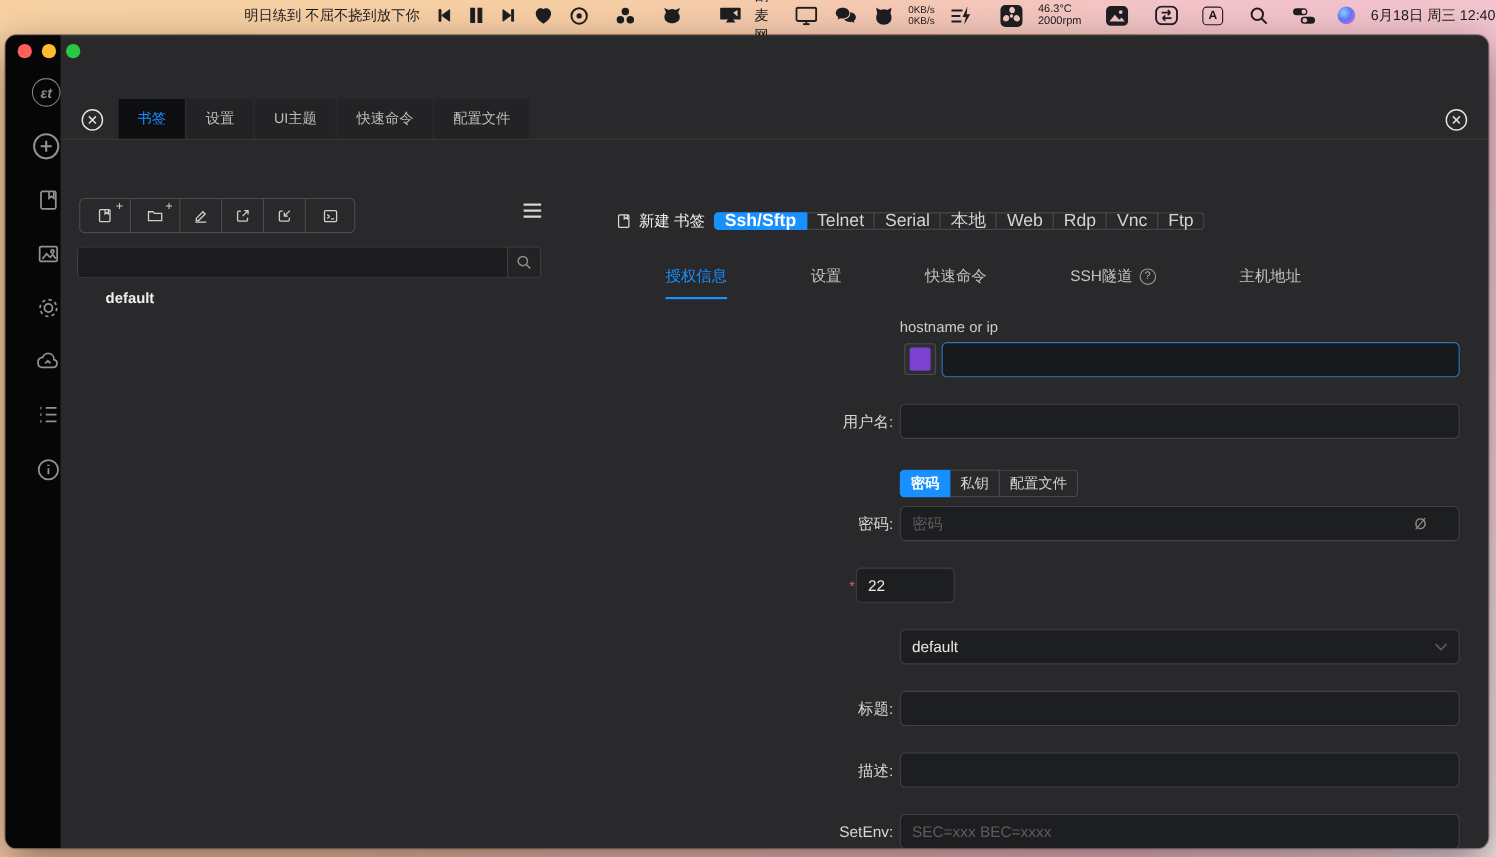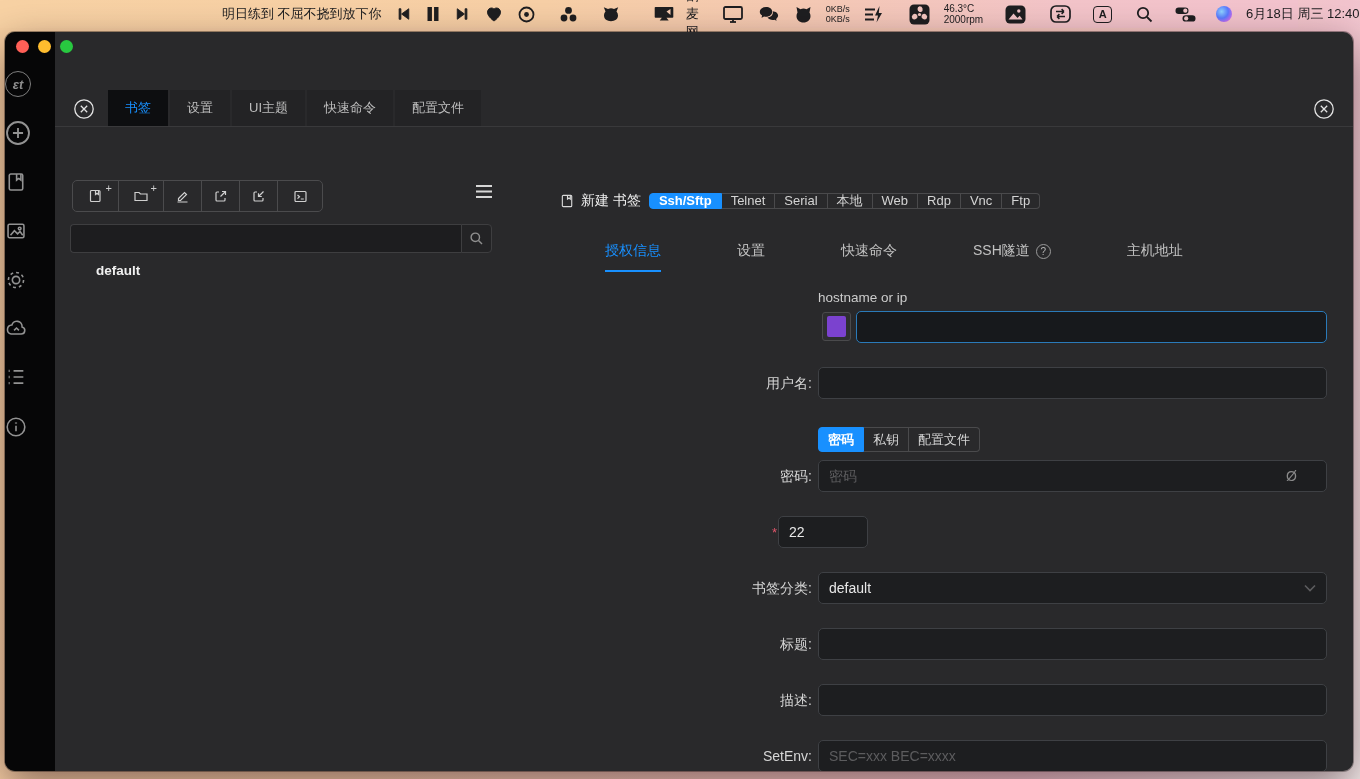--- a/index.html
+++ b/index.html
@@ -31,21 +31,21 @@
   .window{
     position:absolute; left:5px; top:32px; width:1348px; height:739px;
     background:#29292b; border-radius:10px; overflow:hidden;
     box-shadow:0 14px 40px rgba(30,8,14,.5), 0 0 0 1px rgba(0,0,0,.35);
   }
   .sidebar{ position:absolute; left:0; top:0; bottom:0; width:50px; background:#060607; }
   .traffic{ position:absolute; top:8px; left:11px; display:flex; gap:9px; z-index:5; }
   .dot{ width:13px; height:13px; border-radius:50%; }
   .dot.r{ background:#ff5f57; } .dot.y{ background:#febc2e; } .dot.g{ background:#28c840; }
 
-  .side-ic{ position:absolute; left:0; width:50px; display:flex; justify-content:flex-start; color:#929292; }
+  .side-ic{ position:absolute; left:0; width:50px; display:flex; justify-content:flex-end; color:#929292; }
   .side-ic svg{ stroke:#929292; fill:none; stroke-width:1.3; }
   .logo-ring{ width:26px; height:26px; border:1.6px solid #7e7e7e; border-radius:50%;
               display:flex; align-items:center; justify-content:center;
               color:#8d8d8d; font-size:13px; font-style:italic; font-weight:700; }
 
   
   .tabbar{ position:absolute; left:50px; right:0; top:58px; height:37px;
            border-bottom:1px solid #39393b; }
   .close-circ{ position:absolute; top:8px; }
   .close-circ svg{ stroke:#e3e3e3; fill:none; stroke-width:1.3; }
@@ -71,21 +71,21 @@
   .searchbtn{ width:31px; background:#232325; border:1px solid #3e3e40; border-radius:0 4px 4px 0;
               display:flex; align-items:center; justify-content:center; cursor:pointer; }
   .searchbtn svg{ stroke:#8f8f8f; fill:none; stroke-width:1.4; }
   .cat-name{ position:absolute; left:91px; top:231px; font-size:13.5px; font-weight:700; color:#f0f0f0; cursor:pointer; }
 
   
   .edheader{ position:absolute; left:555px; top:155px; height:27px; display:flex; align-items:center; }
   .edheader svg{ stroke:#d9d9d9; fill:none; stroke-width:1.2; }
   .edtitle{ color:#eee; font-size:14px; margin:0 8px 0 6px; white-space:nowrap; }
   .segs{ display:flex; }
-  .seg{ border:1px solid #4a4a4c; border-left:none; color:#d4d4d4; font-size:13px; height:16px;
+  .seg{ border:1px solid #4a4a4c; border-left:none; color:#d4d4d4; font-size:16px; height:16px;
         display:flex; align-items:center; padding:0 9px; cursor:pointer; white-space:nowrap; }
   .seg:first-child{ border-left:1px solid #4a4a4c; border-radius:4px 0 0 4px; }
   .seg:last-child{ border-radius:0 4px 4px 0; }
   .seg.active{ background:#1890ff; border-color:#1890ff; color:#fff; font-weight:600; }
 
   .subtabs{ position:absolute; left:556px; top:210px; display:flex; gap:32px; font-size:14px; color:#c2c2c2; }
   .subtab{ cursor:pointer; display:flex; align-items:center; gap:6px; padding-bottom:12px; position:relative;margin-left:44px; }
   .subtab.active{ color:#1890ff; }
   .subtab.active::after{ content:""; position:absolute; left:0; right:0; bottom:0; height:2px; background:#1890ff; }
   .qcircle{ width:15px; height:15px; border:1px solid #9a9a9a; border-radius:50%; color:#b5b5b5;
@@ -427,21 +427,20 @@
     <span class="seg">配置文件</span>
   </div>
 
   <span class="flabel" style="top:434px">密码:</span>
   <input class="tinput" style="left: 813px; top: 428px; width: 509px; padding-right: 32px;" type="text" placeholder="密码">
   <span class="eye" style="left:1281px; top:436px">Ø</span>
 
   <span class="flabel" style="top:490px"><span class="req">*</span><span>端口:</span></span>
   <input class="tinput" style="left: 773px; top: 484px; width: 90px;" type="text" value="22">
 
-  <span class="flabel" style="top:546px">书签分类:</span>
   <div class="selectbox">
     <span>default</span>
     <svg width="12" height="8" viewBox="0 0 12 8">
         <path d="M1 1.5l5 5 5-5"></path>
       </svg>
   </div>
 
   <span class="flabel" style="top:602px">标题:</span>
   <input class="tinput" style="left: 813px; top: 596px; width: 509px;" type="text" value="">
 

